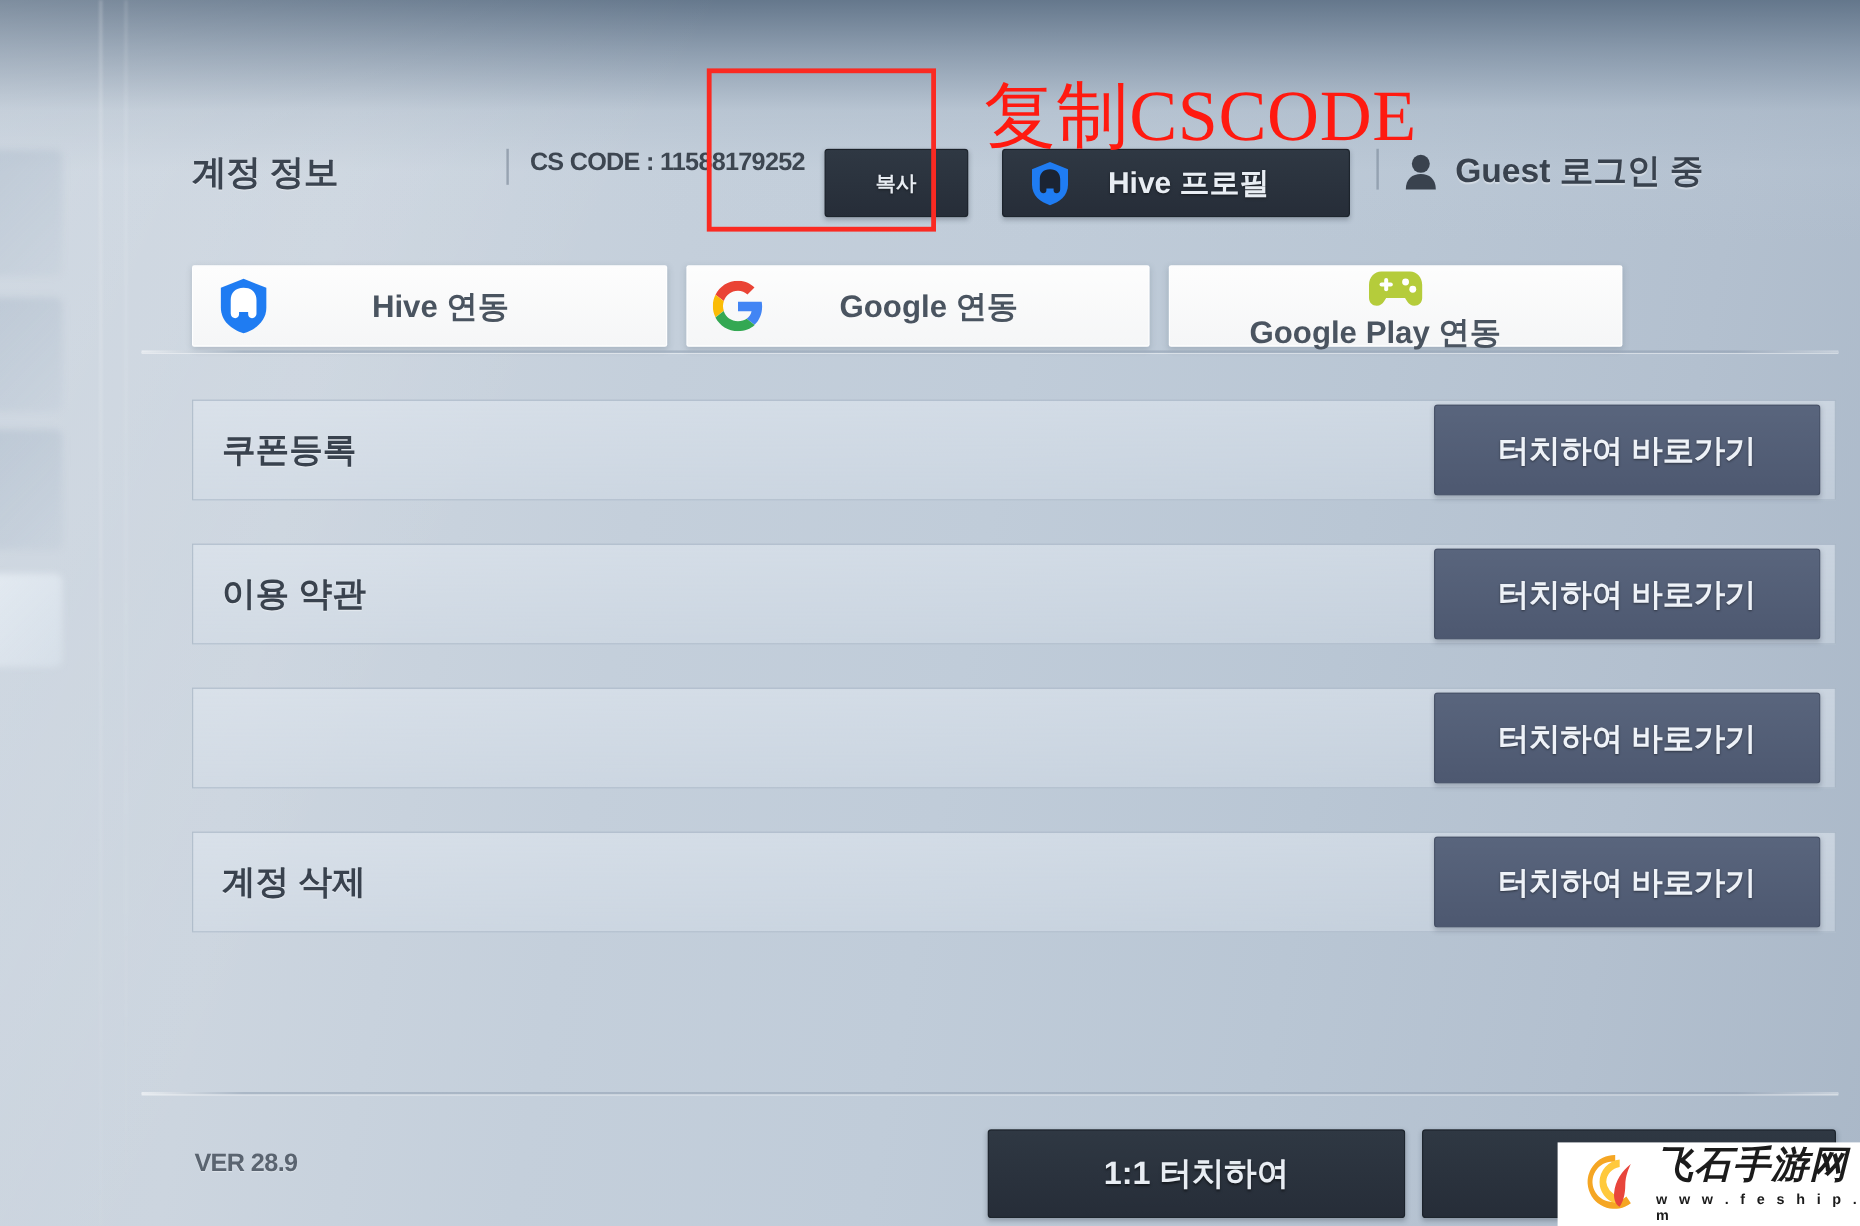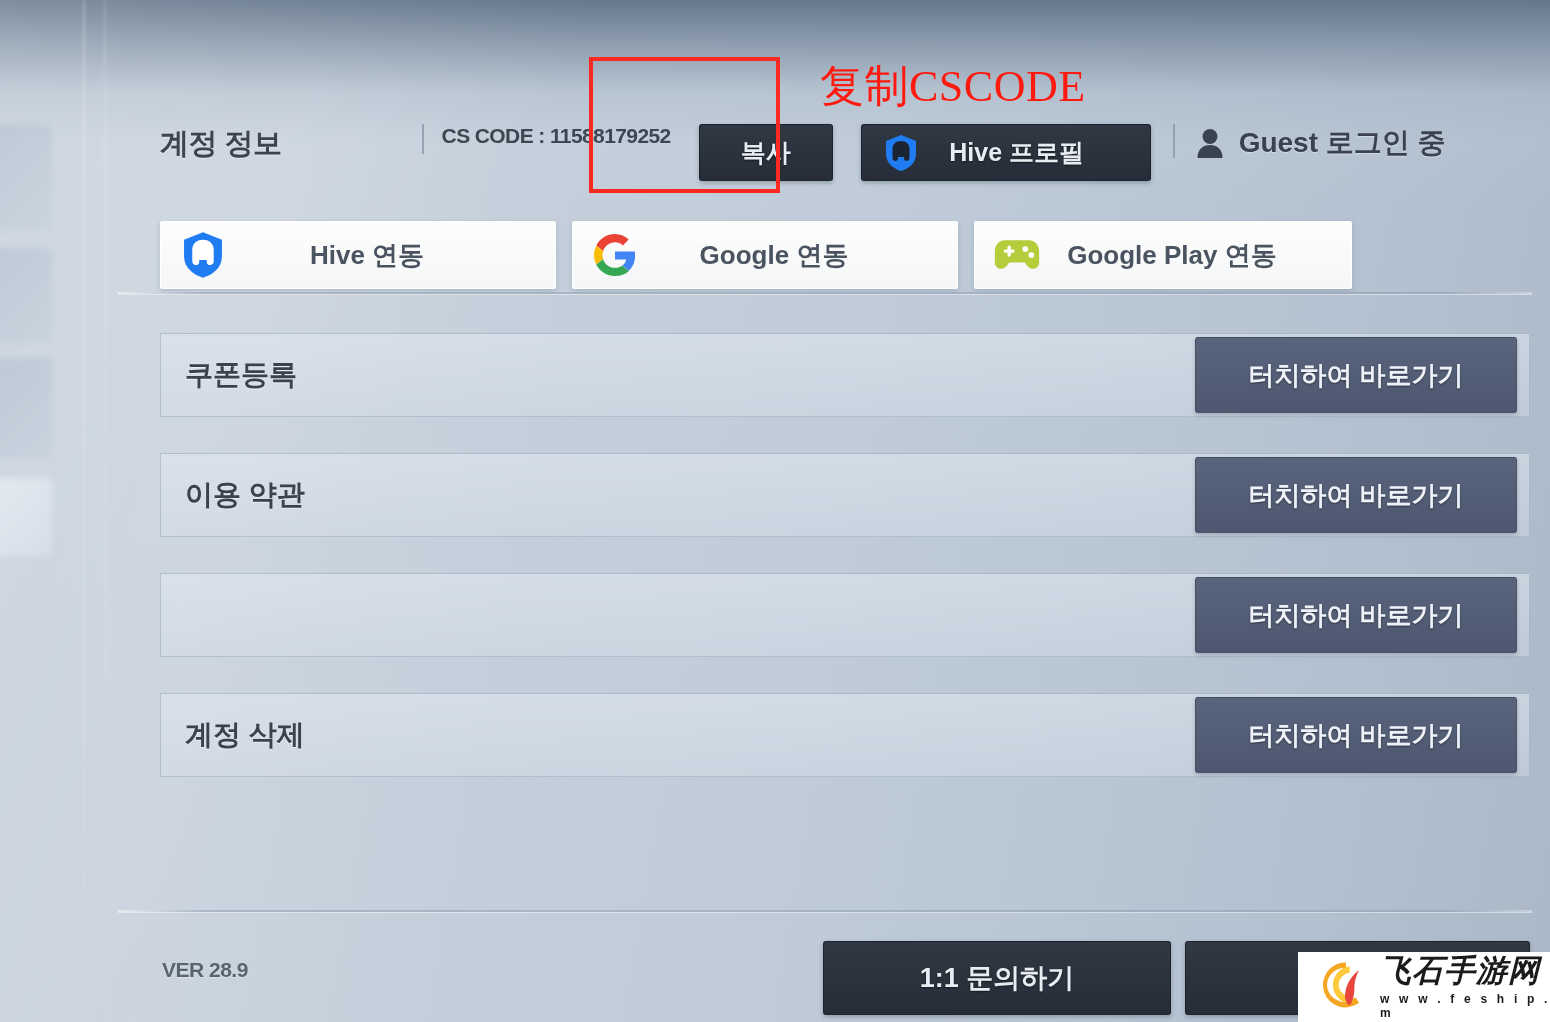--- a/index.html
+++ b/index.html
@@ -69,23 +69,23 @@
   .dark-btn {
     background: linear-gradient(180deg, #2f3843 0%, #262d38 100%);
     border: 1px solid rgba(20,26,34,0.6);
     border-radius: 3px;
     color: #e8edf3;
     display: flex; align-items: center; justify-content: center;
     box-shadow: 0 2px 4px rgba(40,50,62,0.30);
     text-shadow: 0 1px 2px rgba(0,0,0,0.5);
   }
   #copy-btn {
-    margin-left: 28px;
-    width: 134px; height: 57px;
-    font-size: 25px; font-weight: 700;
+    margin-left: 16px;
+    width: 120px; height: 57px;
+    font-size: 17px; font-weight: 700;
   }
   #hive-profile-btn {
     margin-left: 28px;
     width: 290px; height: 57px;
     font-size: 25px; font-weight: 700;
     justify-content: flex-start;
     padding-left: 22px;
   }
   #hive-profile-btn .label { flex: 1; text-align: center; padding-right: 34px;}
   .vsep2 {
@@ -120,21 +120,21 @@
   .link-btn .ico { width: 52px; display:flex; align-items:center; justify-content:center; }
   .link-btn .label {
     flex: 1; text-align: center;
     font-size: 26px; font-weight: 700;
     color: #4a5460;
     padding-right: 34px;
     white-space: nowrap;
   }
   #link-hive { width: 396px; }
   #link-google { width: 386px; }
-  #link-gplay { width: 378px; }
+  #link-gplay { width: 378px; flex-direction: column; }
 
   
   .divider {
     position: absolute;
     left: 118px; width: 1414px; height: 2px;
     background: linear-gradient(90deg, rgba(255,255,255,0.55), rgba(160,174,190,0.75) 6%, rgba(150,164,182,0.7) 94%, rgba(255,255,255,0.35));
     box-shadow: 0 1px 0 rgba(255,255,255,0.45);
   }
 
   
@@ -195,21 +195,21 @@
   .red-rect {
     position: absolute;
     left: 589px; top: 57px;
     width: 191px; height: 136px;
     border: 4px solid #fa2a22;
   }
   .red-note {
     position: absolute;
     left: 820px; top: 57px;
     font-family: "Liberation Serif", "DejaVu Serif", serif;
-    font-size: 44px;
+    font-size: 60px;
     color: #ff1a10;
     white-space: nowrap;
     letter-spacing: 0.5px;
   }
 
   
   .watermark {
     position: absolute;
     left: 1298px; top: 952px;
     width: 300px; height: 70px;
@@ -327,21 +327,21 @@
       <div class="row-btn">터치하여 바로가기</div>
     </div>
     <div class="row">
       <div class="row-label">계정 삭제</div>
       <div class="row-btn">터치하여 바로가기</div>
     </div>
   </div>
 
   <div class="ver">VER 28.9</div>
   <div class="dark-btn" id="inquiry-btn">
-    <span>1:1 문의하기</span>
+    <span>1:1 터치하여</span>
   </div>
   <div class="dark-btn" id="extra-btn">
     <span></span>
   </div>
 
   <div class="red-rect"></div>
   <div class="red-note">复制CSCODE</div>
 
   <div class="watermark">
     <span>

